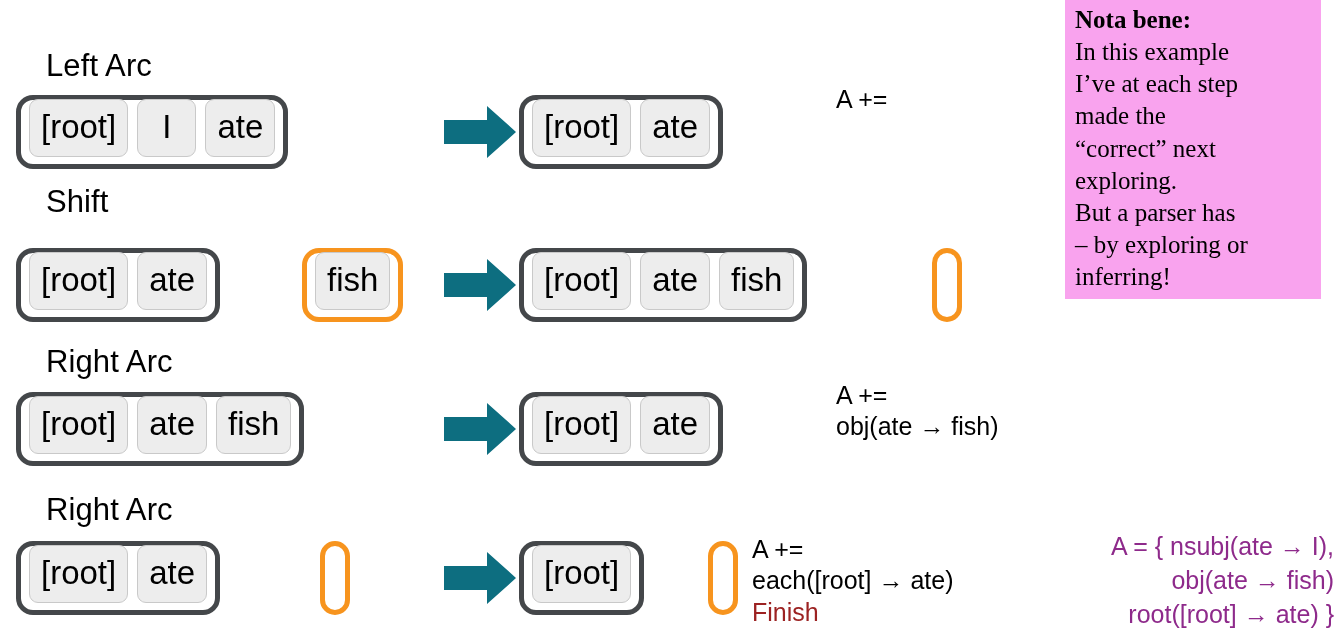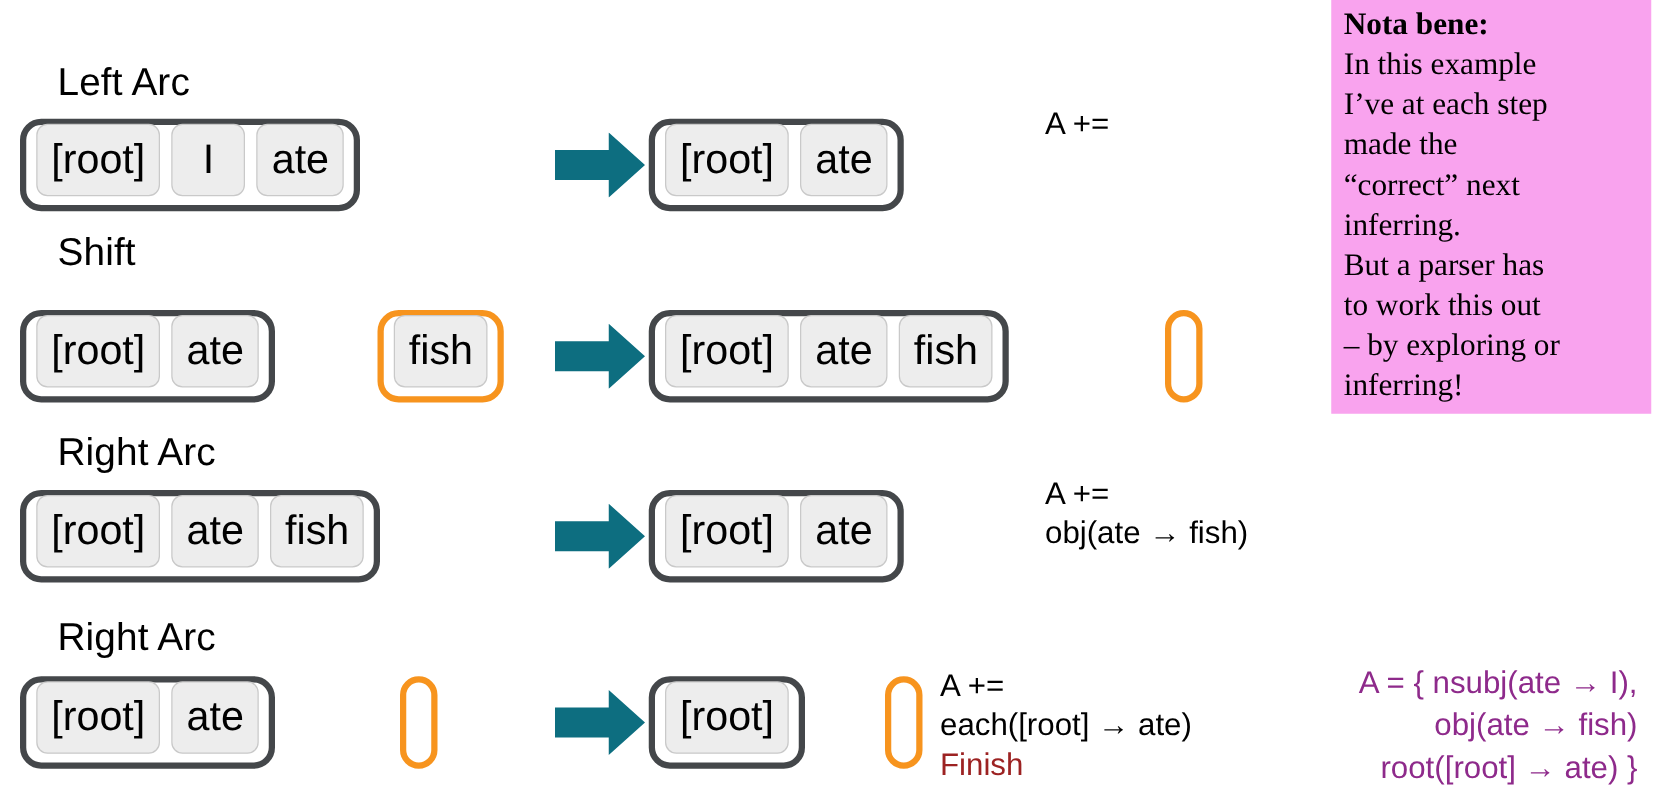--- a/index.html
+++ b/index.html
@@ -200,30 +200,29 @@
 </div>
 
 <div class="abs config-box orange empty-buffer" style="left:708px; top:541px; width:28px;"></div>
 
 <div class="abs annot" style="left:752px; top:534px;">
   <div>A +=</div>
   <div>each([root] → ate)</div>
   <div class="finish">Finish</div>
 </div>
 
-<div class="abs arcset" style="right:24px; top:530px;">
+<div class="abs arcset" style="right:0; top:530px;">
   <div>A = { nsubj(ate → I),</div>
   <div>obj(ate → fish)</div>
   <div>root([root] → ate) }</div>
 </div>
 
 <div class="abs note" style="left:1065px; top:0px; width:256px;">
   <div class="note-title">Nota bene:</div>
   <div>In this example</div>
   <div>I’ve at each step</div>
   <div>made the</div>
   <div>“correct” next</div>
-  <div>inferring.</div>
+  <div>exploring.</div>
   <div>But a parser has</div>
-  <div>to work this out</div>
   <div>– by exploring or</div>
   <div>inferring!</div>
 </div>
 
 </body></html>

